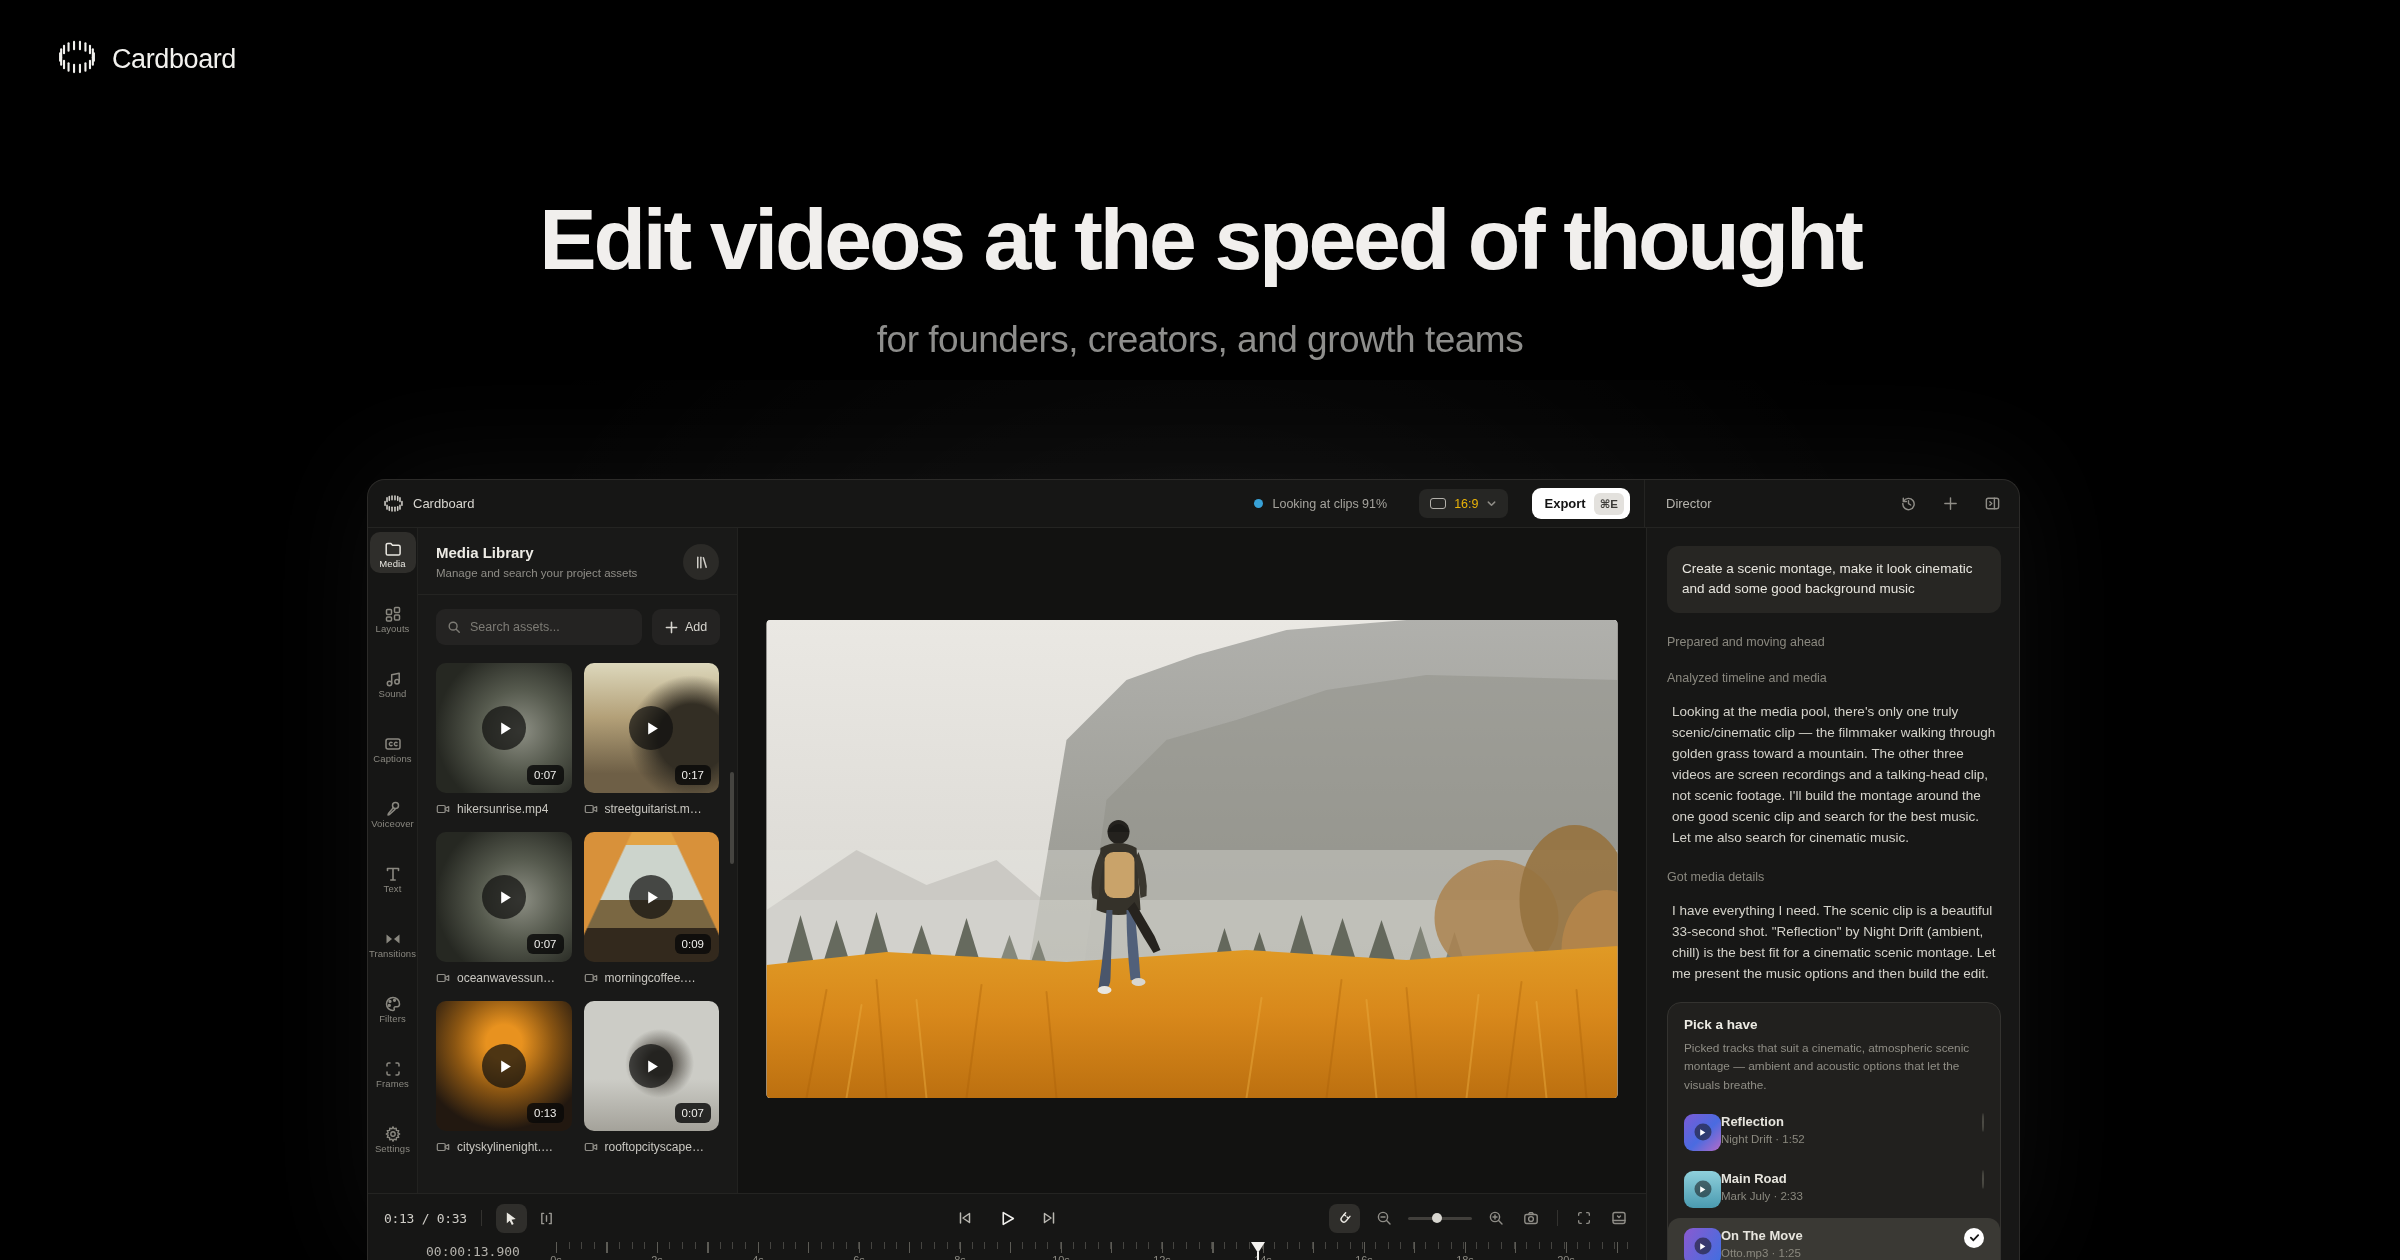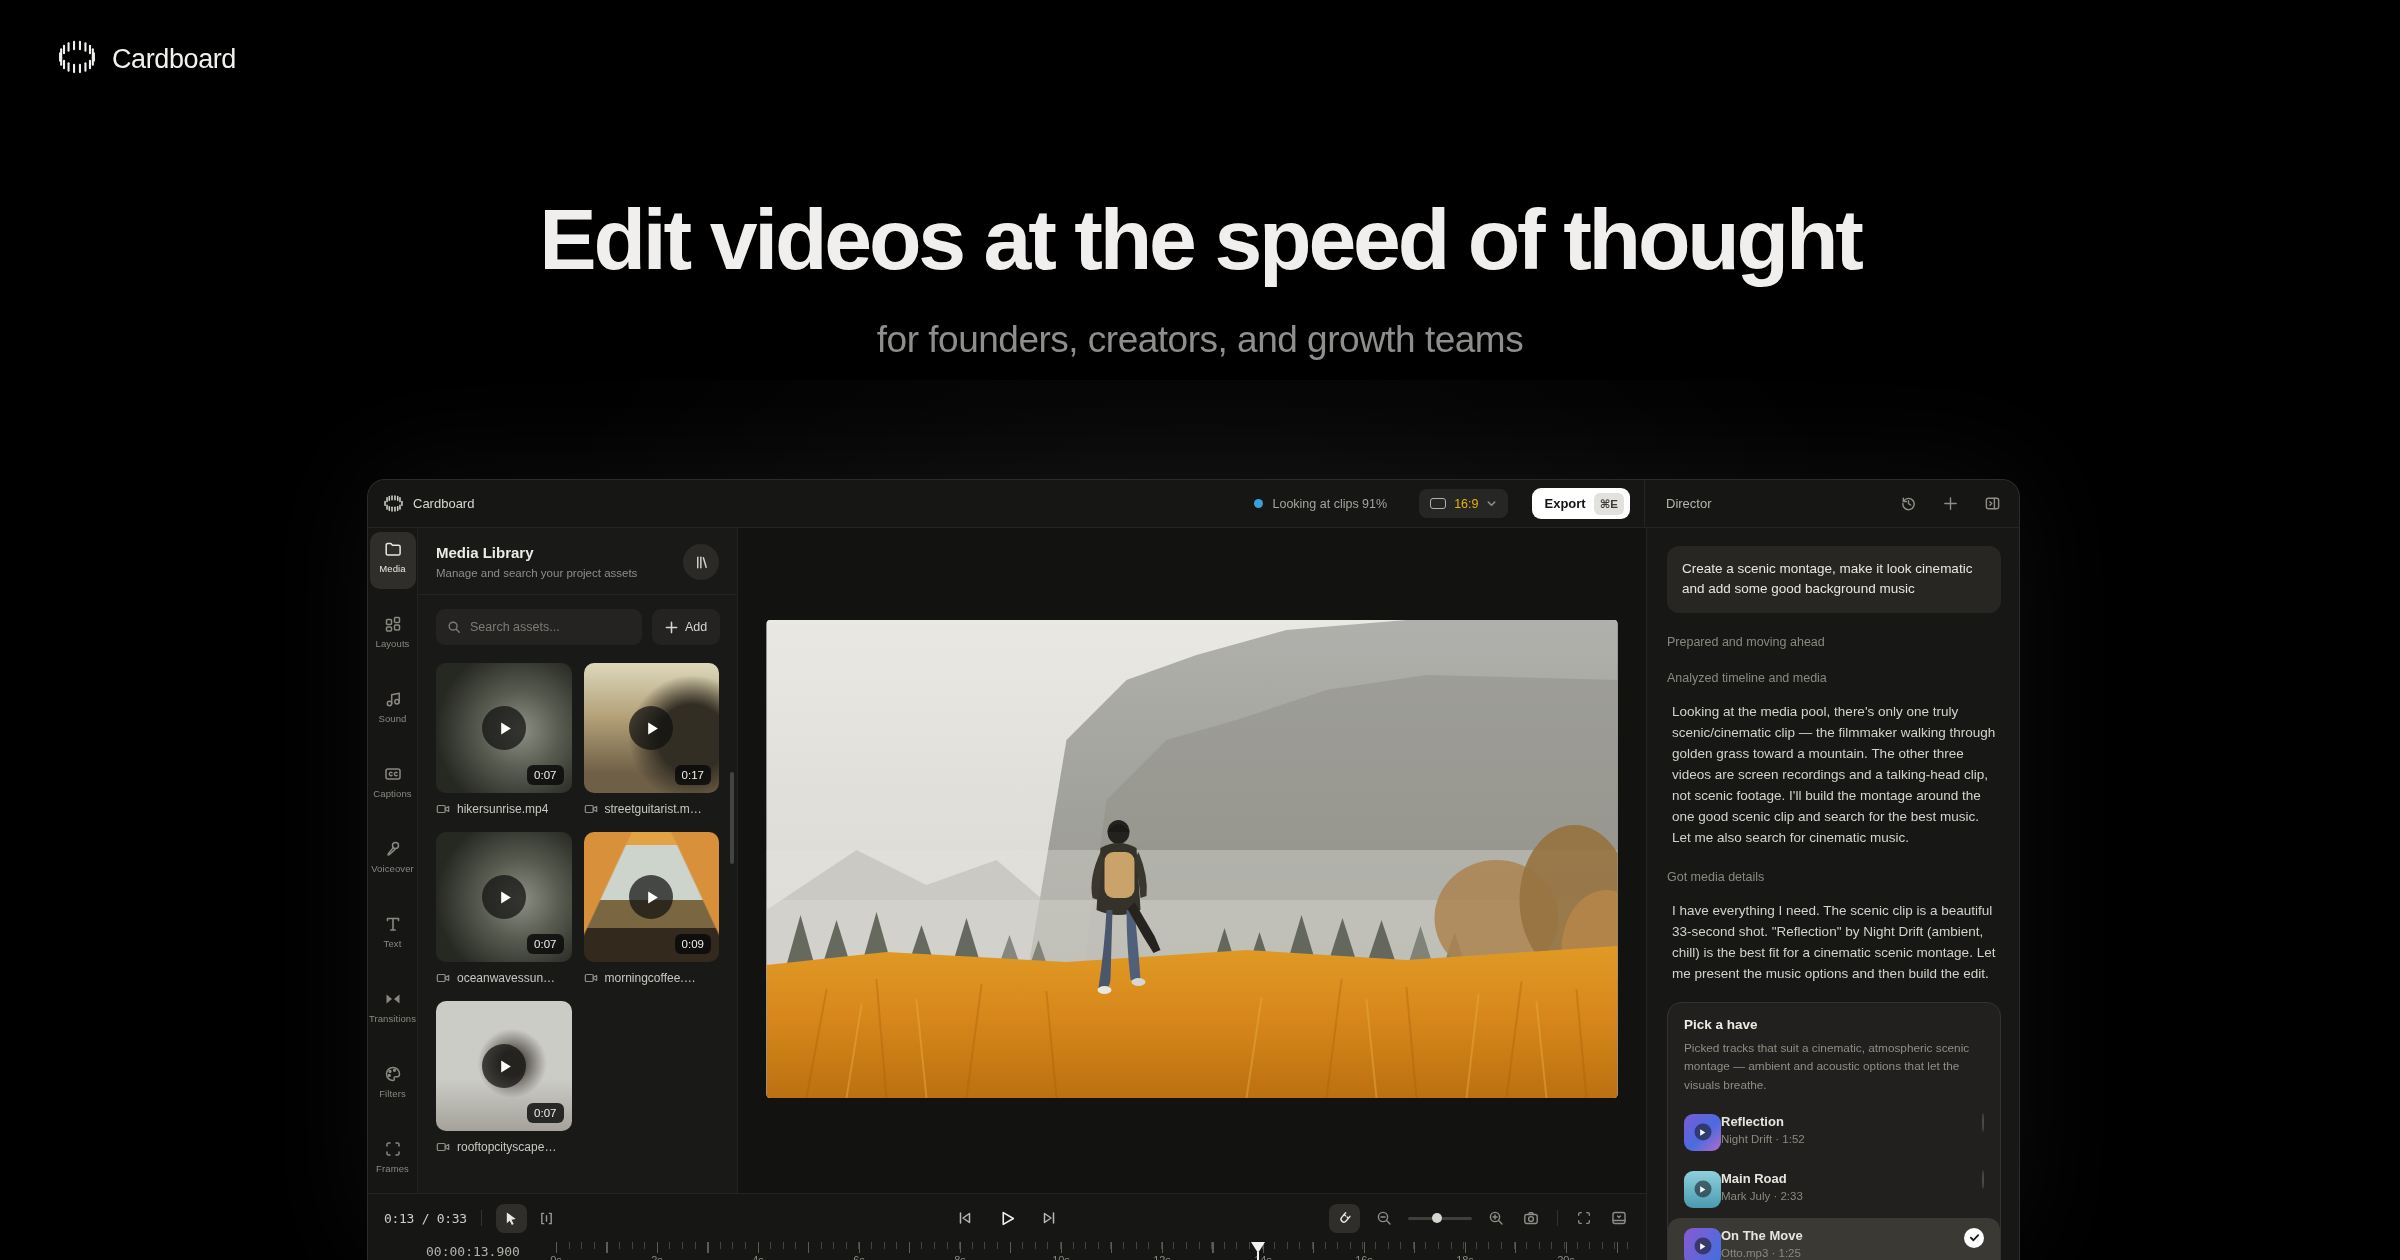--- a/index.html
+++ b/index.html
@@ -42,21 +42,21 @@
   .dh-icons { margin-left:auto; display:flex; align-items:center; gap:20px; }
   .icon-btn { width:22px; height:22px; display:flex; align-items:center; justify-content:center; color:#8f8d87; cursor:pointer; }
 
   
   .main { flex:1; display:flex; min-height:0; }
   .left-col { width:1278px; flex:none; display:flex; flex-direction:column; min-height:0; }
   .content-row { flex:1; display:flex; min-height:0; }
 
   
   .rail { width:50px; flex:none; background:#161615; border-right:1px solid #222220; display:flex; flex-direction:column; align-items:center; padding-top:4px; }
-  .rail-item { width:46px; padding:8px 0 15px; display:flex; flex-direction:column; align-items:center; gap:5px; color:#8a8880; cursor:pointer; border-radius:10px; margin-bottom:18px; }
+  .rail-item { width:46px; padding:8px 0 4px; display:flex; flex-direction:column; align-items:center; color:#8a8880; cursor:pointer; border-radius:10px; margin-bottom:24px; }
   .rail-item.active { background:#2f2e2b; color:#e9e7e1; }
   .rail-item svg { width:18px; height:18px; }
   .rail-label { font-size:9.5px; letter-spacing:0.1px; }
 
   
   .media { width:320px; flex:none; border-right:1px solid #222220; background:#191918; position:relative; display:flex; flex-direction:column; }
   .media-head { padding:16px 18px 14px; display:flex; align-items:flex-start; border-bottom:1px solid #242422; }
   .media-title { color:#edebe5; font-size:15px; font-weight:600; }
   .media-sub { color:#8f8d87; font-size:11.5px; margin-top:6px; }
   .media-circle-btn { margin-left:auto; width:36px; height:36px; border-radius:50%; background:#2b2a27; display:flex; align-items:center; justify-content:center; color:#cfcdc7; cursor:pointer; }
@@ -406,20 +406,37 @@
               </div>
               <div class="asset-name-row">
                 <svg width="14" height="14" viewBox="0 0 16 16" fill="none" stroke="#8f8d87" stroke-width="1.4">
                     <rect x="1.5" y="4" width="9" height="8" rx="1.5"></rect>
                     <path d="M10.5 7.5 L14.5 5.2 L14.5 10.8 L10.5 8.5"></path>
                   </svg>
                 <span class="asset-name">morningcoffee.…</span>
               </div>
             </div>
             <div class="asset">
+              <div class="thumb t5">
+                <span class="play-circle">
+                    <svg width="15" height="15" viewBox="0 0 14 14" fill="#fff">
+                      <path d="M3 1.5 L12 7 L3 12.5 Z"></path>
+                    </svg>
+                  </span>
+                <span class="dur-badge">0:13</span>
+              </div>
+              <div class="asset-name-row">
+                <svg width="14" height="14" viewBox="0 0 16 16" fill="none" stroke="#8f8d87" stroke-width="1.4">
+                    <rect x="1.5" y="4" width="9" height="8" rx="1.5"></rect>
+                    <path d="M10.5 7.5 L14.5 5.2 L14.5 10.8 L10.5 8.5"></path>
+                  </svg>
+                <span class="asset-name">cityskylinenight.…</span>
+              </div>
+            </div>
+            <div class="asset">
               <div class="thumb t6">
                 <span class="play-circle">
                     <svg width="15" height="15" viewBox="0 0 14 14" fill="#fff">
                       <path d="M3 1.5 L12 7 L3 12.5 Z"></path>
                     </svg>
                   </span>
                 <span class="dur-badge">0:07</span>
               </div>
               <div class="asset-name-row">
                 <svg width="14" height="14" viewBox="0 0 16 16" fill="none" stroke="#8f8d87" stroke-width="1.4">

